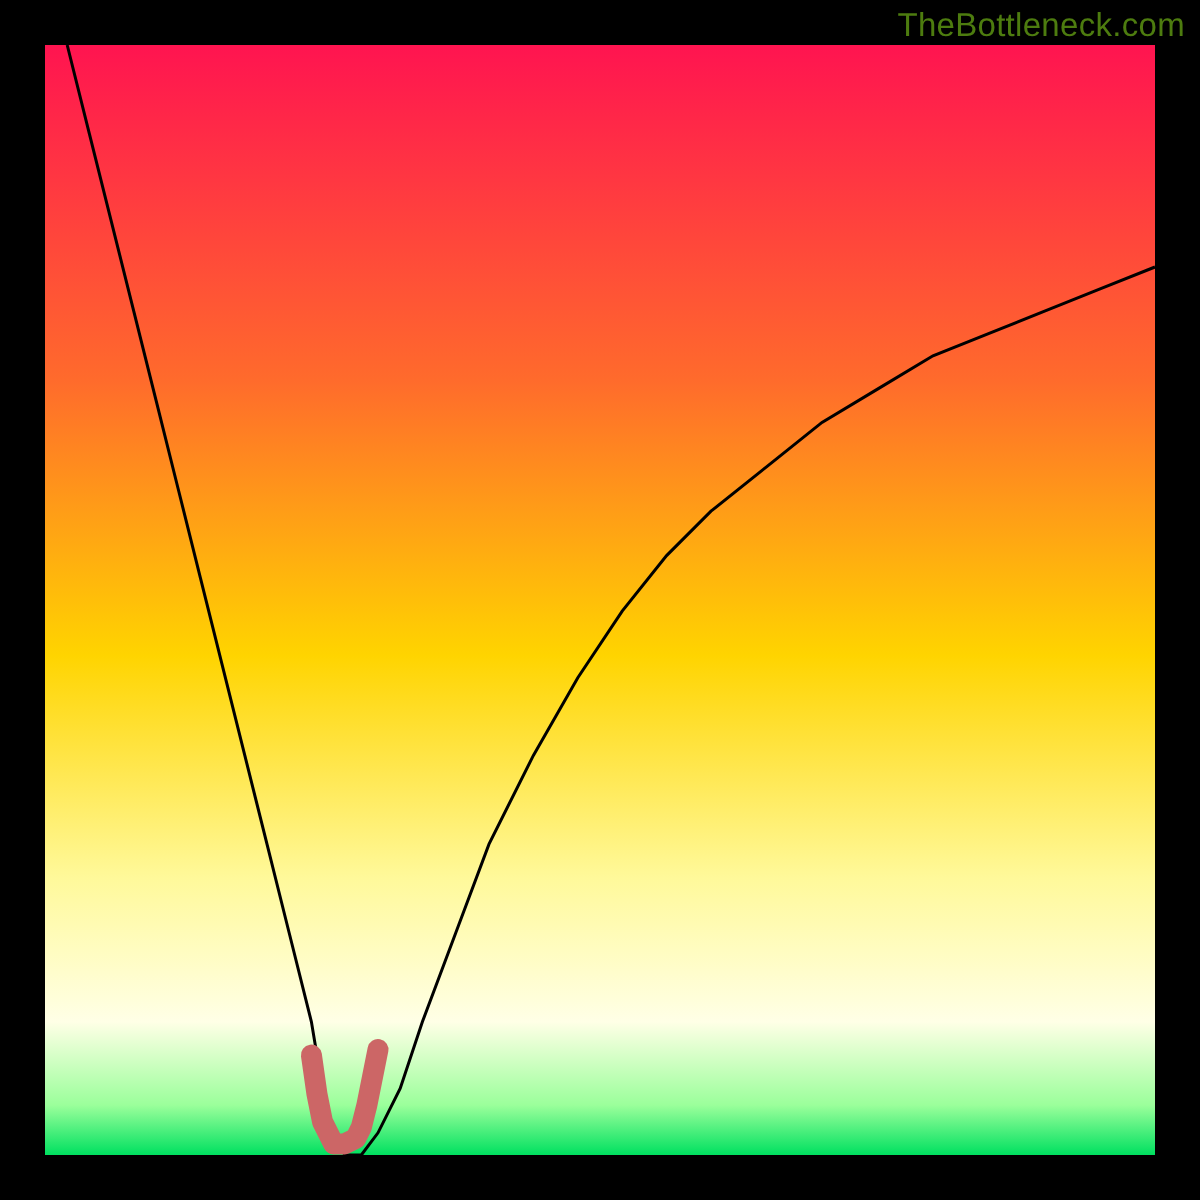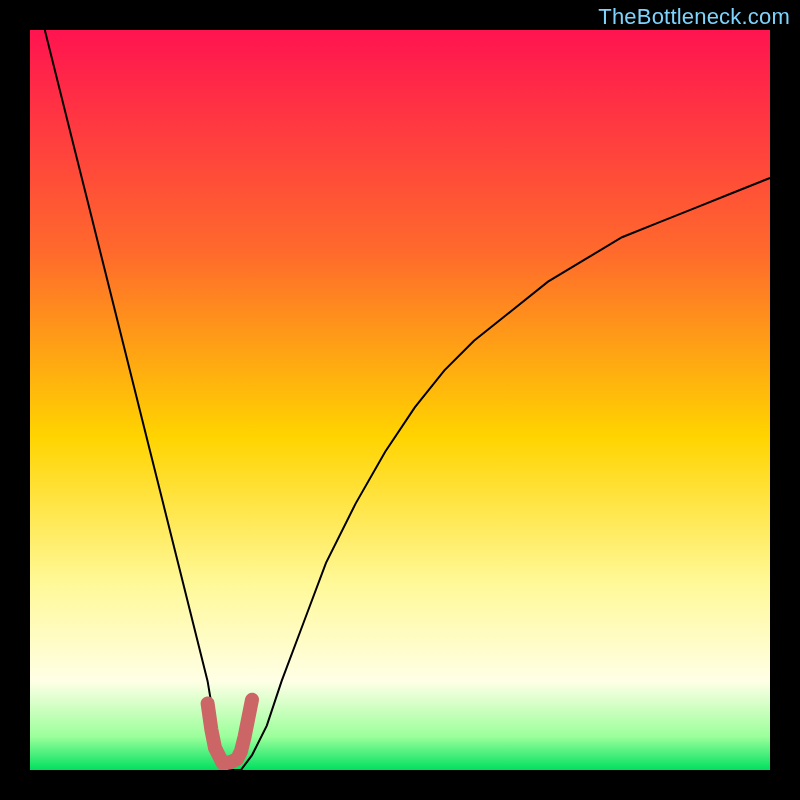--- a/index.html
+++ b/index.html
@@ -14,21 +14,21 @@
   .frame {
     position: relative;
     width: 800px;
     height: 800px;
     background: #000;
   }
   .watermark {
     position: absolute;
     top: 4px;
     right: 10px;
-    color: #7dd3fc;
+    color: #4d7c0f;
     font-size: 22px;
     letter-spacing: 0.2px;
     z-index: 10;
     pointer-events: none;
   }
   svg {
     position: absolute;
     top: 0;
     left: 0;
   }

